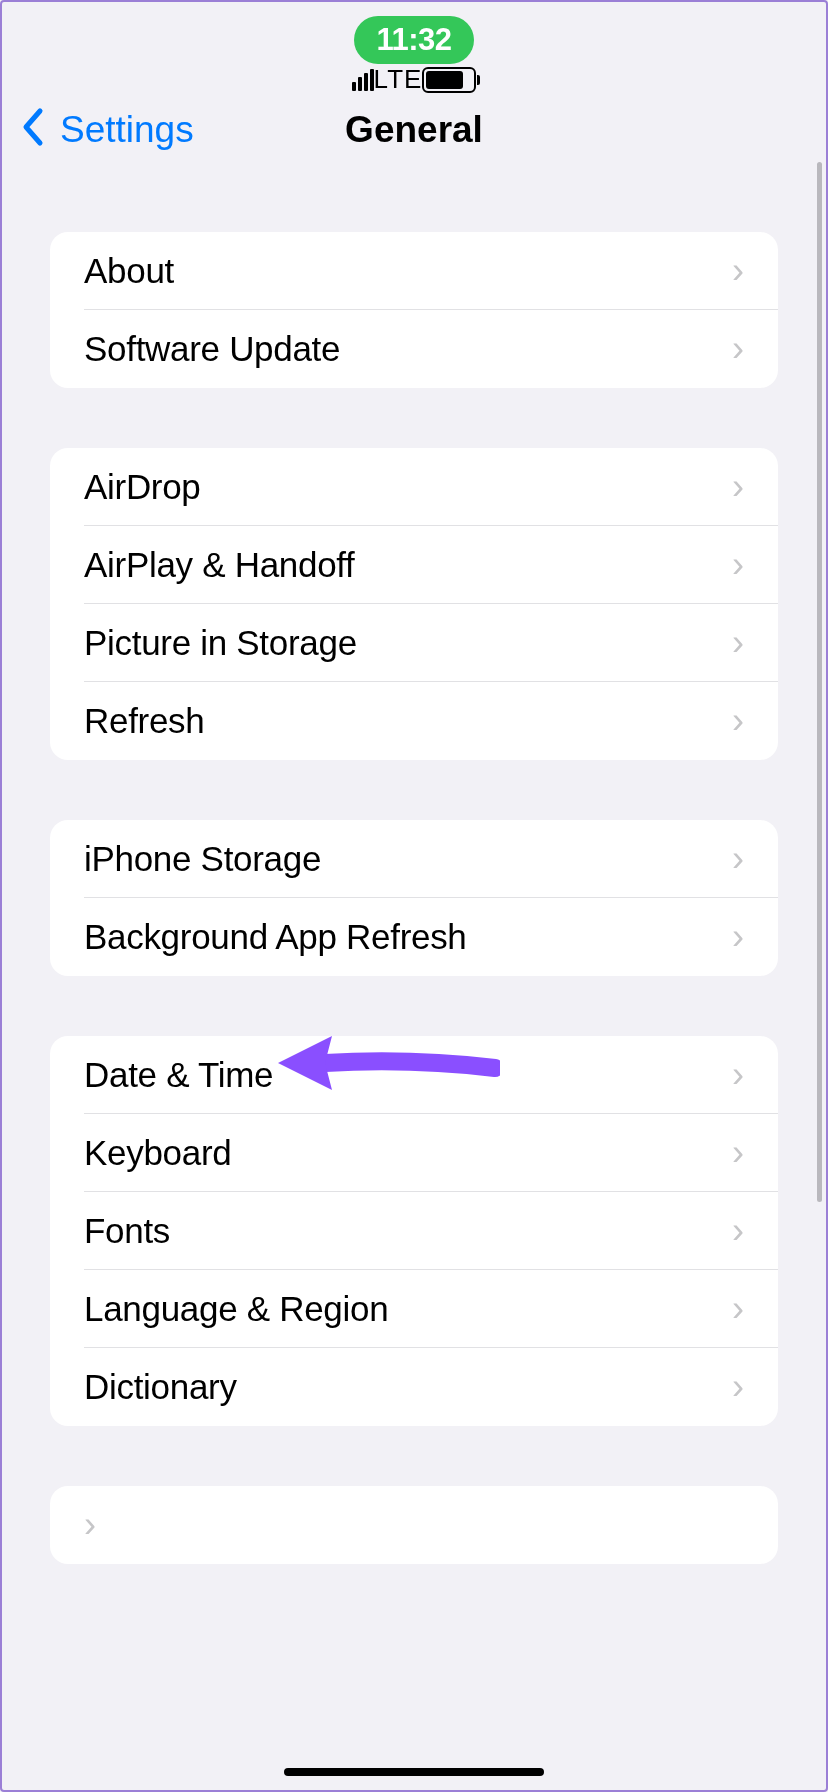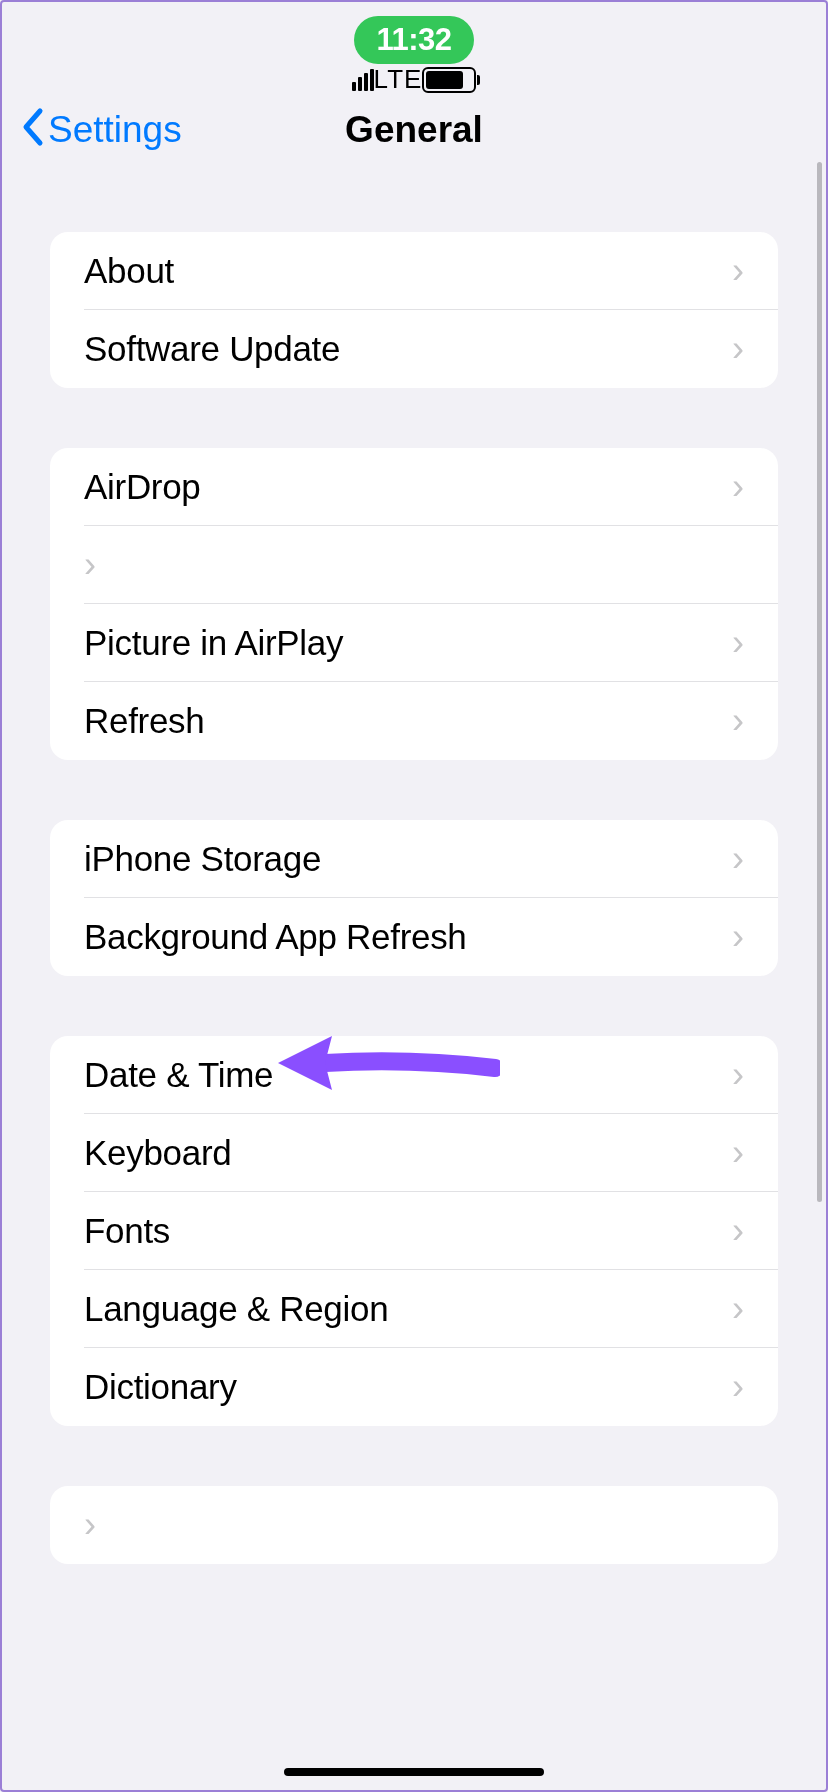--- a/index.html
+++ b/index.html
@@ -89,21 +89,21 @@
       align-items: center;
       height: 80px;
       position: relative;
       margin-top: 14px;
     }
     .back-button {
       position: absolute;
       left: 20px;
       display: flex;
       align-items: center;
-      gap: 2px;
+      gap: 14px;
       color: #007aff;
       font-size: 37px;
     }
     .back-chevron {
       font-size: 44px;
       font-weight: 500;
       line-height: 1;
       margin-right: 2px;
     }
     .nav-title {
@@ -233,24 +233,25 @@
       <span class="chevron">›</span>
     </div>
   </div>
 
   <div class="group">
     <div class="row">
       <span class="row-label">AirDrop</span>
       <span class="chevron">›</span>
     </div>
     <div class="row">
-      <span class="chevron">›</span>
-    </div>
-    <div class="row">
-      <span class="row-label">Picture in AirPlay</span>
+      <span class="row-label">AirPlay &amp; Handoff</span>
+      <span class="chevron">›</span>
+    </div>
+    <div class="row">
+      <span class="row-label">Picture in Storage</span>
       <span class="chevron">›</span>
     </div>
     <div class="row">
       <span class="row-label">Refresh</span>
       <span class="chevron">›</span>
     </div>
   </div>
 
   <div class="group">
     <div class="row">

